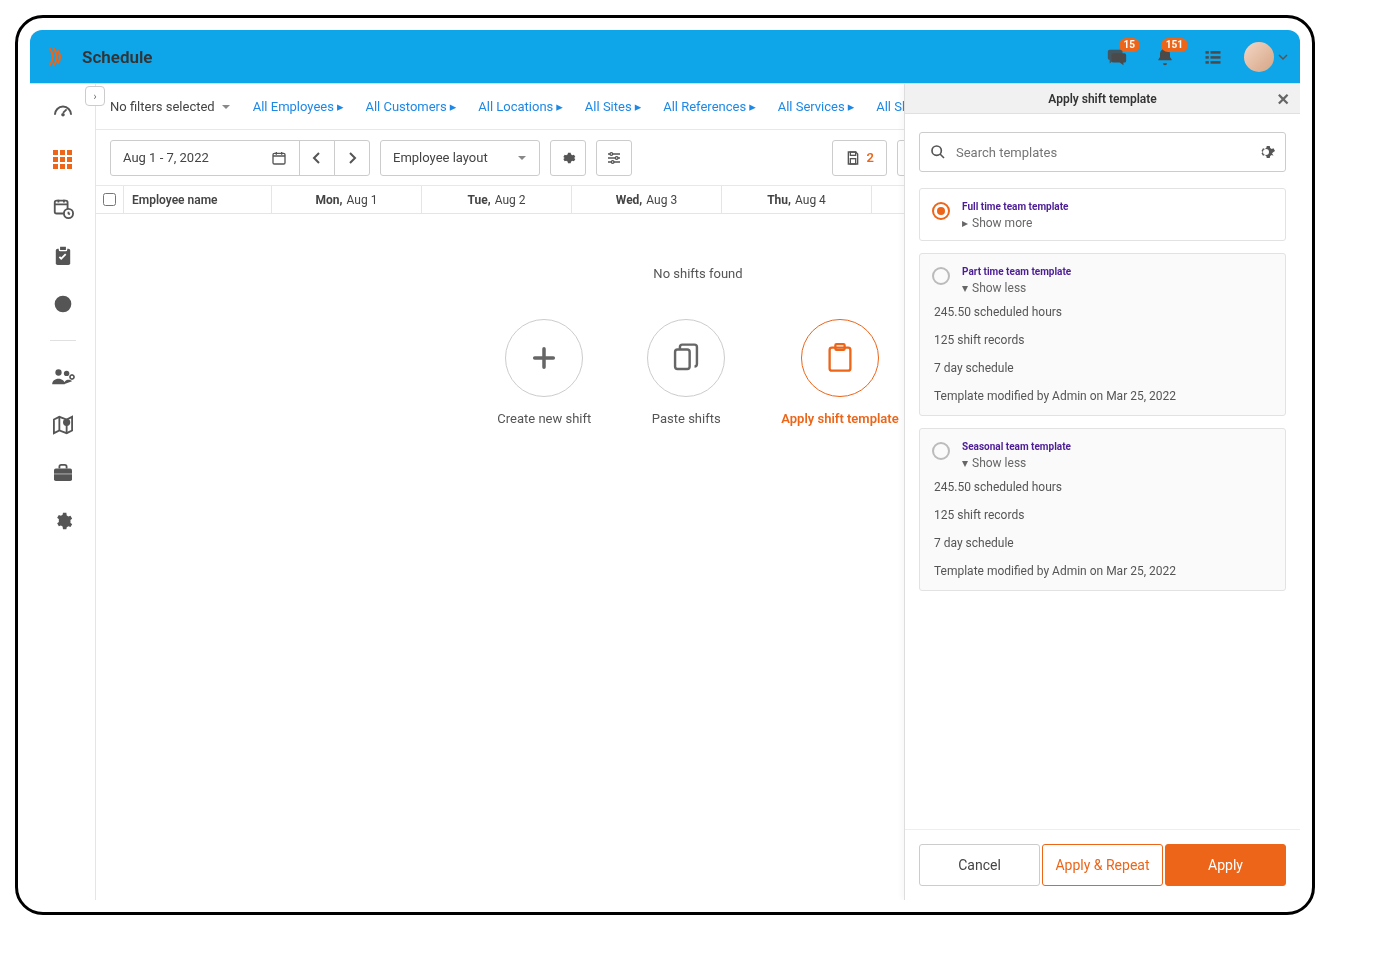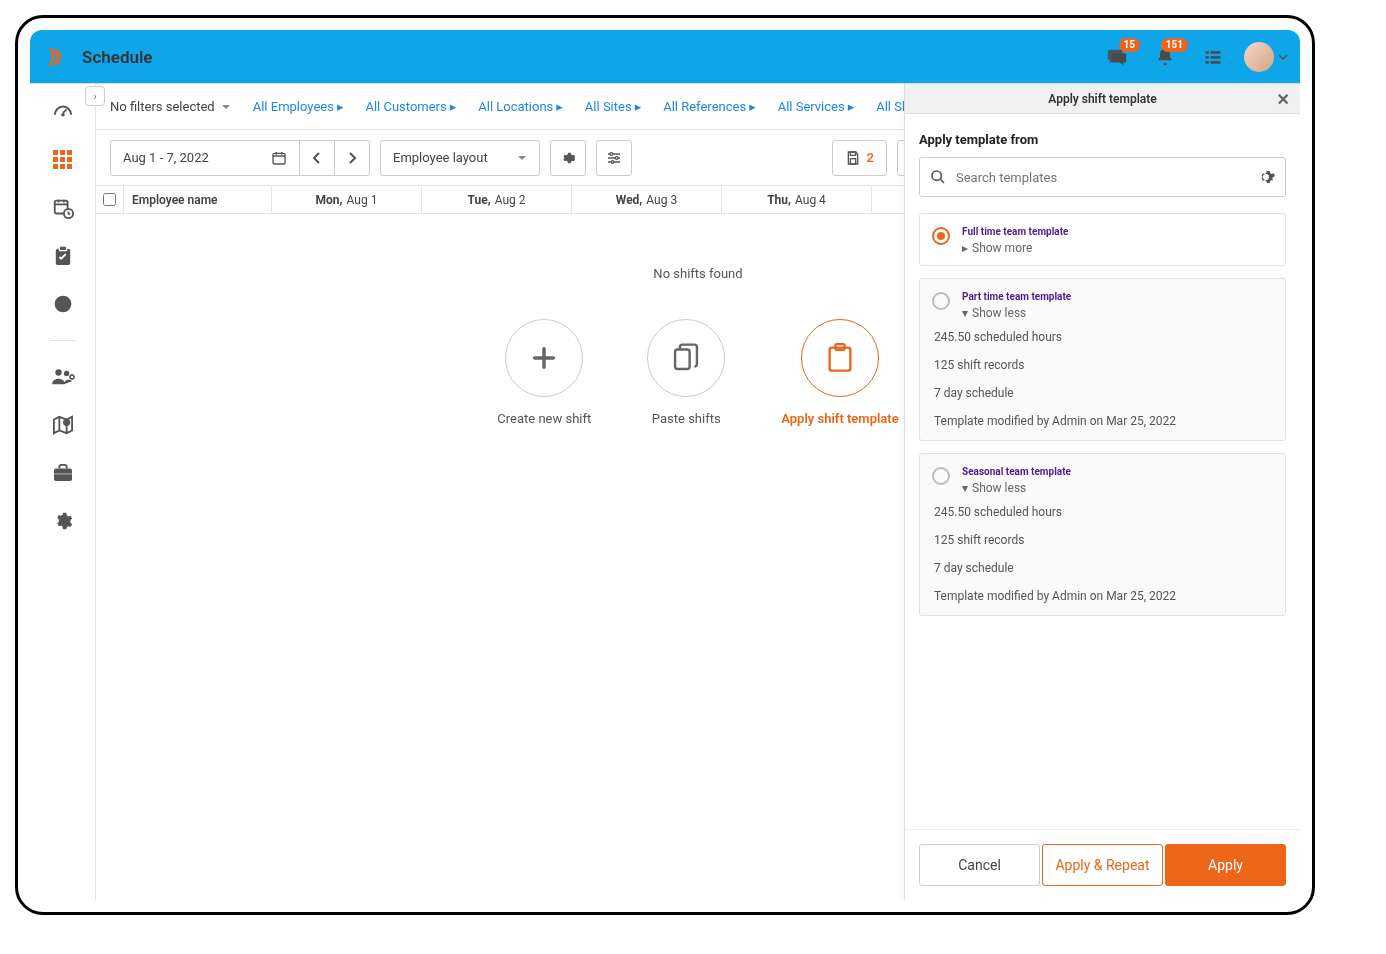--- a/index.html
+++ b/index.html
@@ -379,21 +379,20 @@
     </div>
   </div>
 </div>
 
 <div class="panel">
   <div class="panel-head">
     <span>Apply shift template</span>
     <span class="panel-close">✕</span>
   </div>
   <div class="panel-body">
-    <div class="panel-label">Apply template from</div>
     <div class="search-input">
       <svg width="16" height="16" viewBox="0 0 24 24" fill="none" stroke="#555" stroke-width="2.5">
                   <circle cx="10" cy="10" r="7"></circle>
                   <path d="M21 21l-6-6"></path>
                 </svg>
       <input placeholder="Search templates" style="">
       <svg width="18" height="18" viewBox="0 0 24 24" fill="#555">
                   <path d="M12 8a4 4 0 100 8 4 4 0 000-8zm10 4l-2 1.5 2 3.5-2.4-1a7 7 0 01-2 1.2L17 20h-4l-.6-2.8a7 7 0 01-2-1.2L8 17l-2-3.5L8 12 6 10.5 8 7l2.4 1c.6-.5 1.3-.9 2-1.2L13 4h4l.6 2.8c.7.3 1.4.7 2 1.2L22 7l2 3.5z"></path>
                 </svg>
     </div>

